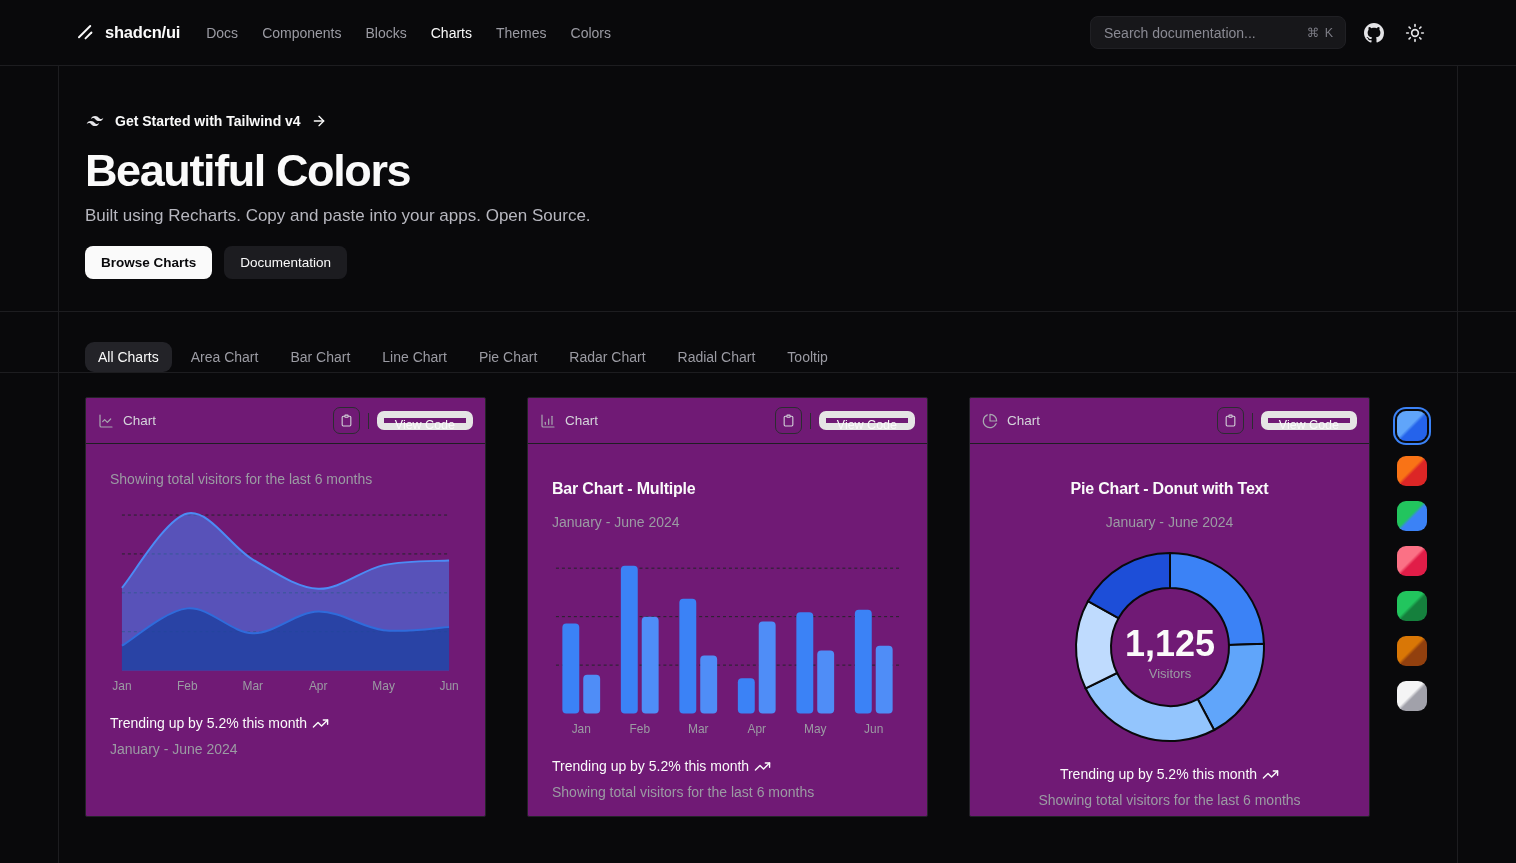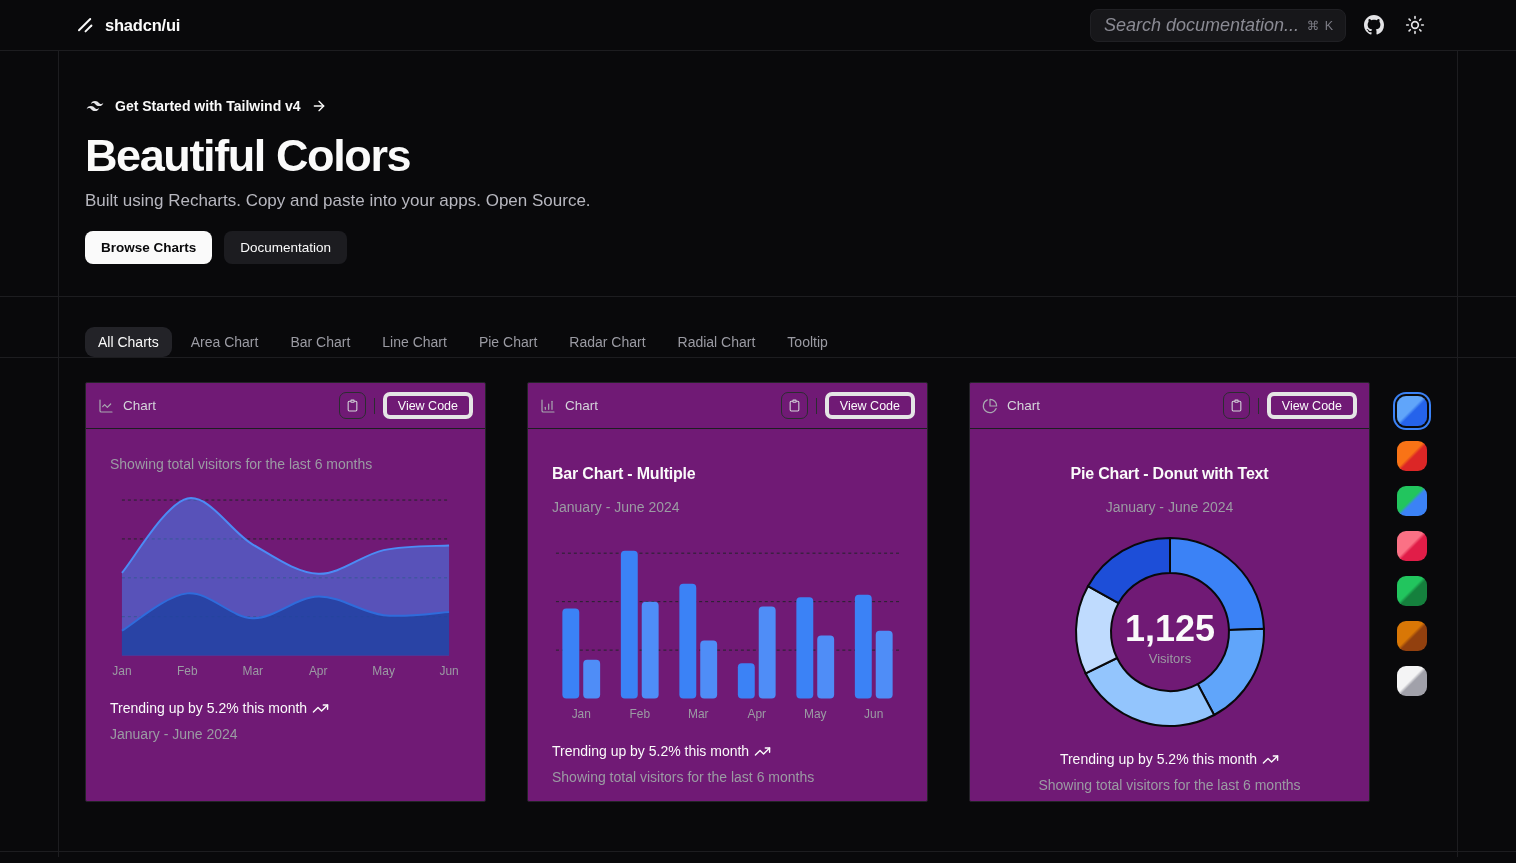--- a/index.html
+++ b/index.html
@@ -7,36 +7,36 @@
     width:1516px;height:863px;overflow:hidden;
     background:#09090b;color:#fafafa;
     font-family:"Liberation Sans",sans-serif;
     -webkit-font-smoothing:antialiased;
   }
   *{box-sizing:border-box;}
   button{font-family:inherit;}
 
   
   .header{
-    height:51px;display:flex;align-items:center;justify-content:space-between;
+    height:66px;display:flex;align-items:center;justify-content:space-between;
     padding:0 88px 0 76px;border-bottom:1px solid #1d1d20;
   }
   .h-left{display:flex;align-items:center;gap:26px;}
   .brand-wrap{display:flex;align-items:center;gap:10px;cursor:pointer;}
   .brand{font-weight:700;font-size:16.5px;letter-spacing:-0.2px;}
   .nav{display:flex;gap:24px;}
   .nav a{color:#9b9ba3;font-size:14px;text-decoration:none;cursor:pointer;}
   .nav a.active{color:#fafafa;}
   .h-right{display:flex;align-items:center;gap:15px;}
   .search{
     width:256px;height:33px;background:#17171a;border-radius:8px;
     display:flex;align-items:center;justify-content:space-between;
     padding:0 11px 0 13px;cursor:pointer;border:1px solid #202024;
   }
-  .search-ph{color:#8a8a93;font-size:18px;font-style:italic;}
+  .search-ph{color:#8a8a93;font-size:14px;}
   .search-kbd{color:#7c7c85;font-size:12.5px;letter-spacing:1px;white-space:nowrap;}
   .icon-btn{background:none;border:none;padding:0;width:26px;height:26px;
     display:flex;align-items:center;justify-content:center;color:#e4e4e7;cursor:pointer;}
 
   
   .frame{margin:0 58px;height:806px;border-left:1px solid #1d1d20;border-right:1px solid #1d1d20;}
   .divider-full{height:1px;background:#1d1d20;margin:0 -59px;}
 
   
   .hero{height:245px;padding:45px 0 0 26px;}
@@ -60,21 +60,21 @@
   .charts{position:relative;height:493px;padding:24px 0 0 26px;display:flex;gap:41px;}
   .card{width:401px;height:420px;border:1px solid #232327;border-radius:2px;background:#701a75;}
   .card-toolbar{height:46px;display:flex;align-items:center;gap:9px;padding:0 12px;
     border-bottom:1px solid #1e1e22;}
   .ct-icon{color:#a8a8b0;display:flex;}
   .ct-label{font-size:13.5px;color:#d4d4da;}
   .ct-actions{margin-left:auto;display:flex;align-items:center;gap:8px;}
   .icon-sq{width:27px;height:27px;border:1px solid #2c2c31;background:transparent;border-radius:7px;
     color:#d4d4da;display:flex;align-items:center;justify-content:center;cursor:pointer;}
   .vsep{width:1px;height:16px;background:#2c2c31;}
-  .btn-code{height:27px;padding:0 11px;border:4px solid #e5e5e5;background:transparent;
+  .btn-code{height:19px;padding:0 11px;border:7px solid #e5e5e5;background:transparent;
     border-radius:7px;color:#fafafa;font-size:12.5px;cursor:pointer;}
   .card-body{padding:20px 24px 0;}
   .card-title{font-size:16px;font-weight:700;letter-spacing:-0.2px;}
   .card-desc{margin-top:7px;font-size:14px;color:#9b9ba3;}
   .chart-host{margin-top:14px;height:198px;}
   .chart-host svg{width:100%;height:100%;display:block;}
   svg text{font-family:"Liberation Sans",sans-serif;}
   .card-foot{margin-top:16px;}
   .f1{display:flex;gap:5px;font-size:14px;font-weight:500;color:#fafafa;}
   .f2{margin-top:9px;font-size:14px;color:#9b9ba3;}
@@ -93,20 +93,28 @@
 
 <header class="header">
   <div class="h-left">
     <div class="brand-wrap">
       <svg width="19" height="19" viewBox="0 0 256 256" fill="none">
         <path d="M208 128L128 208" stroke="#fafafa" stroke-width="26" stroke-linecap="round"></path>
         <path d="M192 40L40 192" stroke="#fafafa" stroke-width="26" stroke-linecap="round"></path>
       </svg>
       <span class="brand">shadcn/ui</span>
     </div>
+    <nav class="nav">
+      <a>Docs</a>
+      <a>Components</a>
+      <a>Blocks</a>
+      <a class="active">Charts</a>
+      <a>Themes</a>
+      <a>Colors</a>
+    </nav>
   </div>
   <div class="h-right">
     <div class="search">
       <span class="search-ph">Search documentation...</span>
       <span class="search-kbd">⌘ K</span>
     </div>
     <button class="icon-btn">
       <svg width="20" height="20" viewBox="0 0 24 24" fill="#e4e4e7">
         <path d="M12 0C5.37 0 0 5.37 0 12c0 5.31 3.435 9.795 8.205 11.385.6.105.825-.255.825-.57 0-.285-.015-1.23-.015-2.235-3.015.555-3.795-.735-4.035-1.41-.135-.345-.72-1.41-1.23-1.695-.42-.225-1.02-.78-.015-.795.945-.015 1.62.87 1.845 1.23 1.08 1.815 2.805 1.305 3.495.99.105-.78.42-1.305.765-1.605-2.67-.3-5.46-1.335-5.46-5.925 0-1.305.465-2.385 1.23-3.225-.12-.3-.54-1.53.12-3.18 0 0 1.005-.315 3.3 1.23.96-.27 1.98-.405 3-.405s2.04.135 3 .405c2.295-1.56 3.3-1.23 3.3-1.23.66 1.65.24 2.88.12 3.18.765.84 1.23 1.905 1.23 3.225 0 4.605-2.805 5.625-5.475 5.925.435.375.81 1.095.81 2.22 0 1.605-.015 2.895-.015 3.3 0 .315.225.69.825.57A12.02 12.02 0 0 0 24 12c0-6.63-5.37-12-12-12z"></path>
       </svg>

